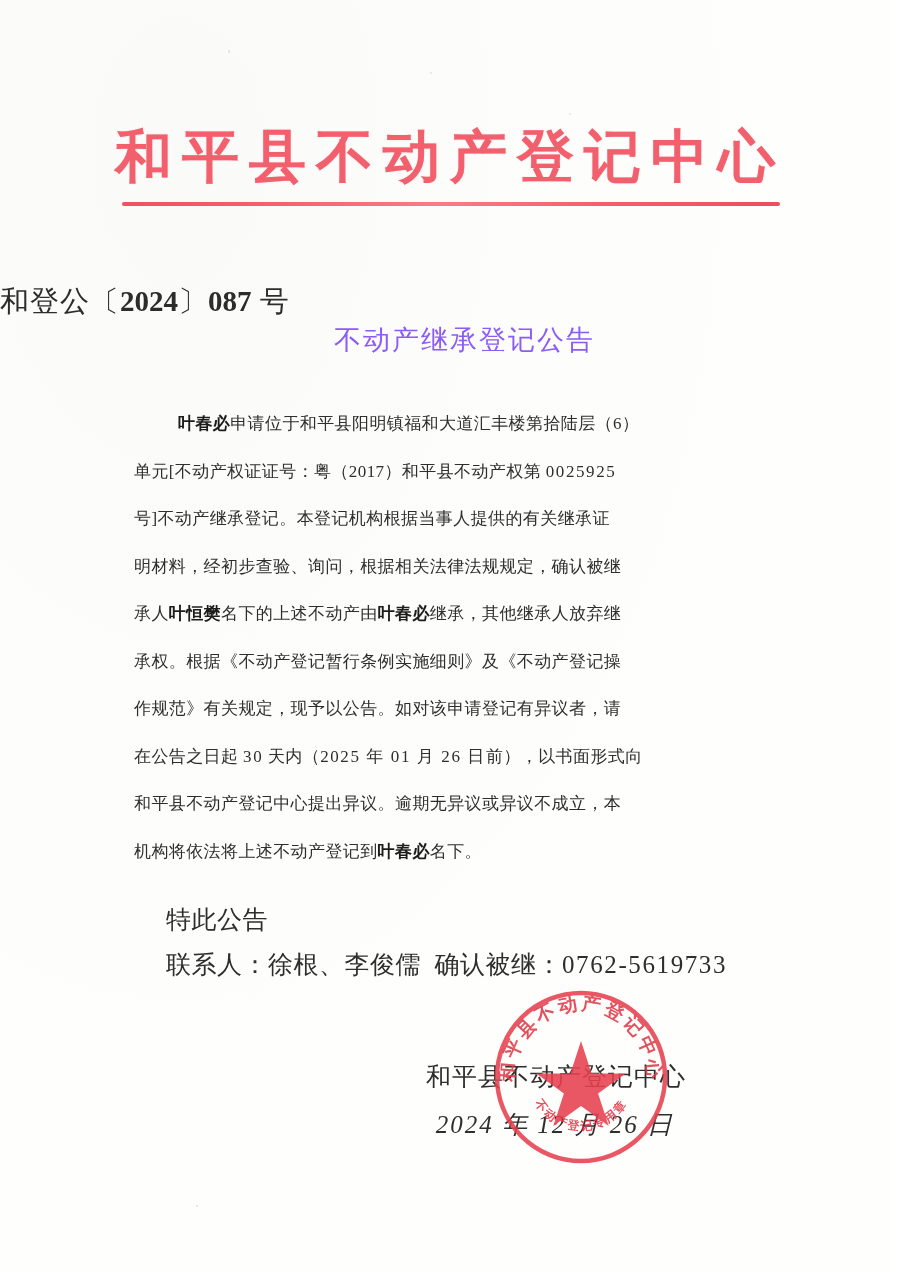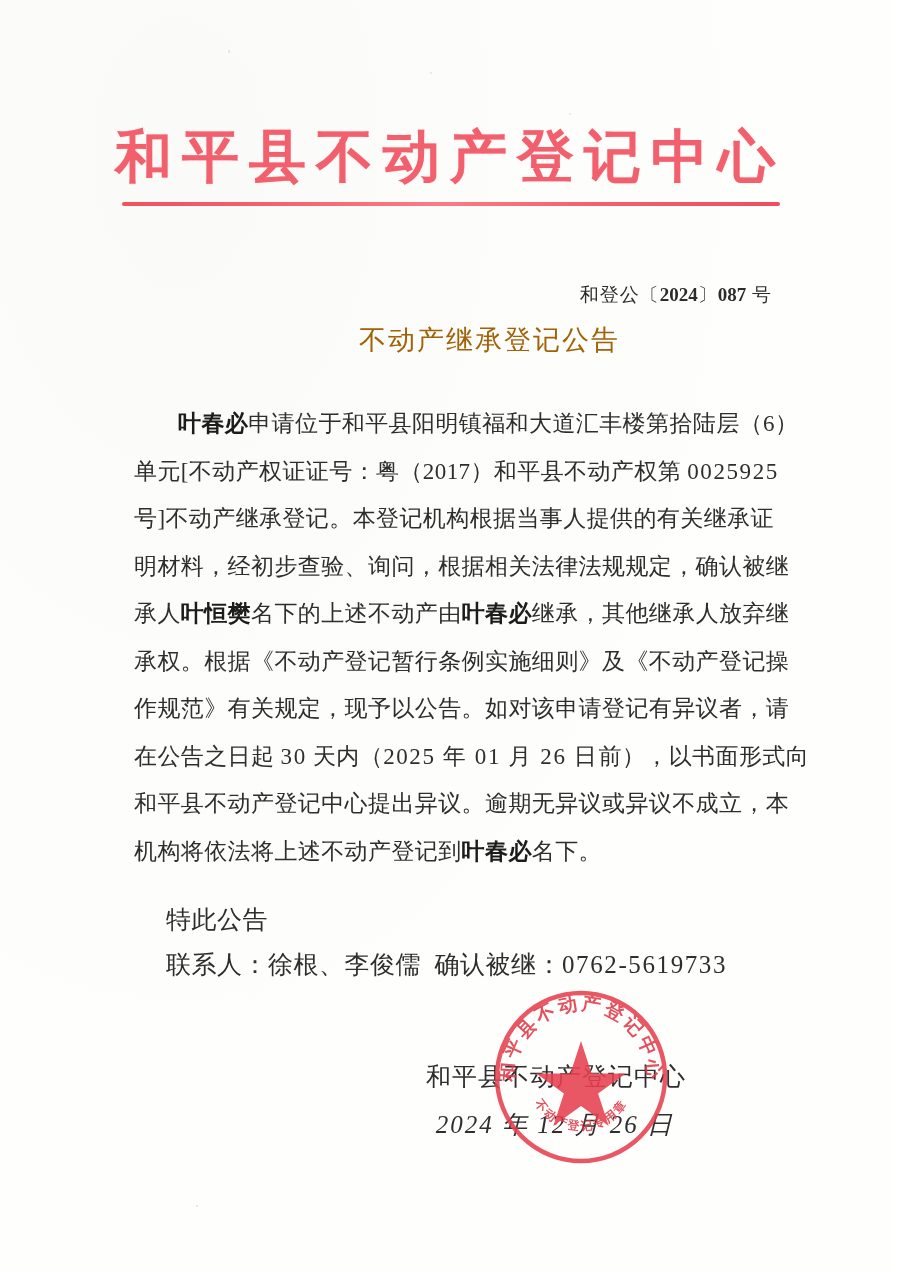--- a/index.html
+++ b/index.html
@@ -53,48 +53,48 @@
         #f0515f 0%, #f4606d 22%, #fa7b86 48%, #f4606d 72%, #ef4d5c 100%);
     border-radius: 2px;
   }
 
   
   #doc-number {
     position: absolute;
     left: 0;
     top: 282px;
     width: 772px;
-    text-align: right;
-    font-size: 19px;
+    text-align: left;
+    font-size: 29px;
     color: #2c2c2c;
     letter-spacing: 1px;
     white-space: nowrap;
   }
   #doc-number .num { font-weight: bold; letter-spacing: 0px; }
 
   
   #doc-title {
     position: absolute;
-    left: 359px;
+    left: 334px;
     top: 322px;
     font-size: 27px;
-    color: #a16207;
+    color: #8b5cf6;
     letter-spacing: 2px;
     white-space: nowrap;
   }
 
   
   #body-block {
     position: absolute;
     left: 134px;
     top: 400px;
     width: 645px;
   }
   .body-line {
-    font-size: 23px;
+    font-size: 17px;
     line-height: 47.5px;
     color: #2e2e2e;
     letter-spacing: 0.4px;
     white-space: nowrap;
   }
   .body-line.indent { padding-left: 44px; }
   .body-line b { font-weight: bold; color: #1c1c1c; }
   .spaced { letter-spacing: 1.6px; }
 
   

